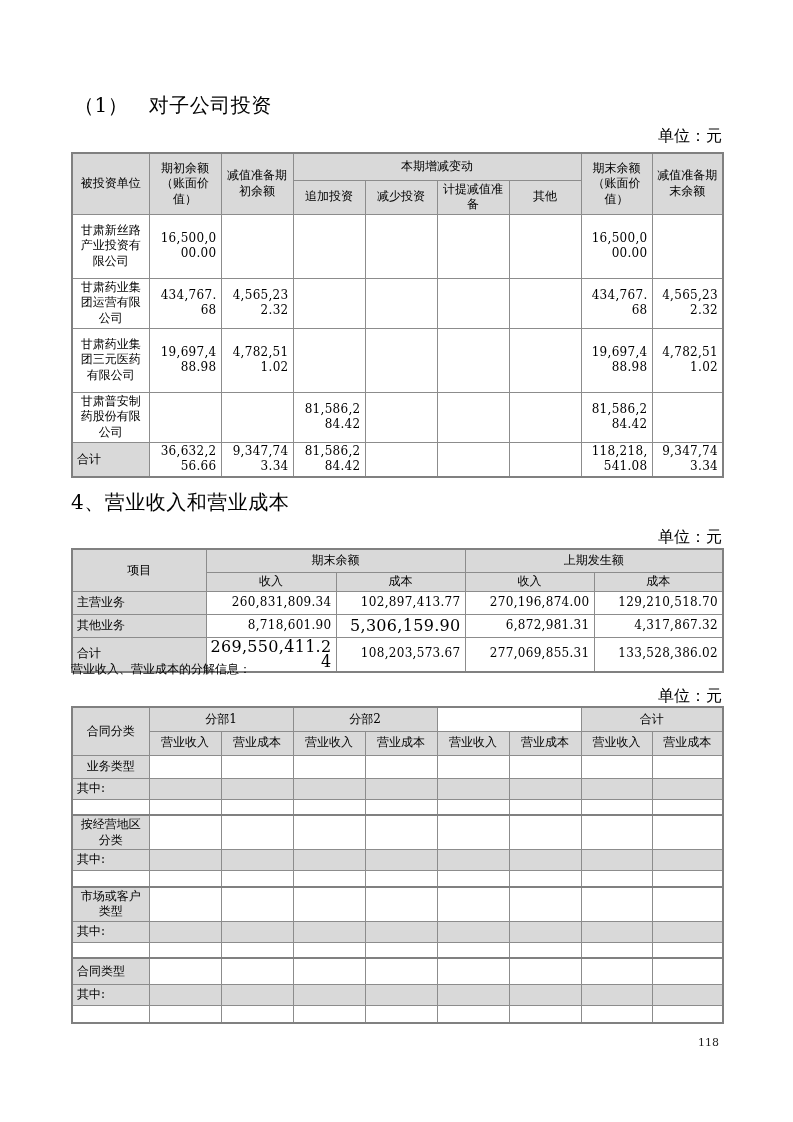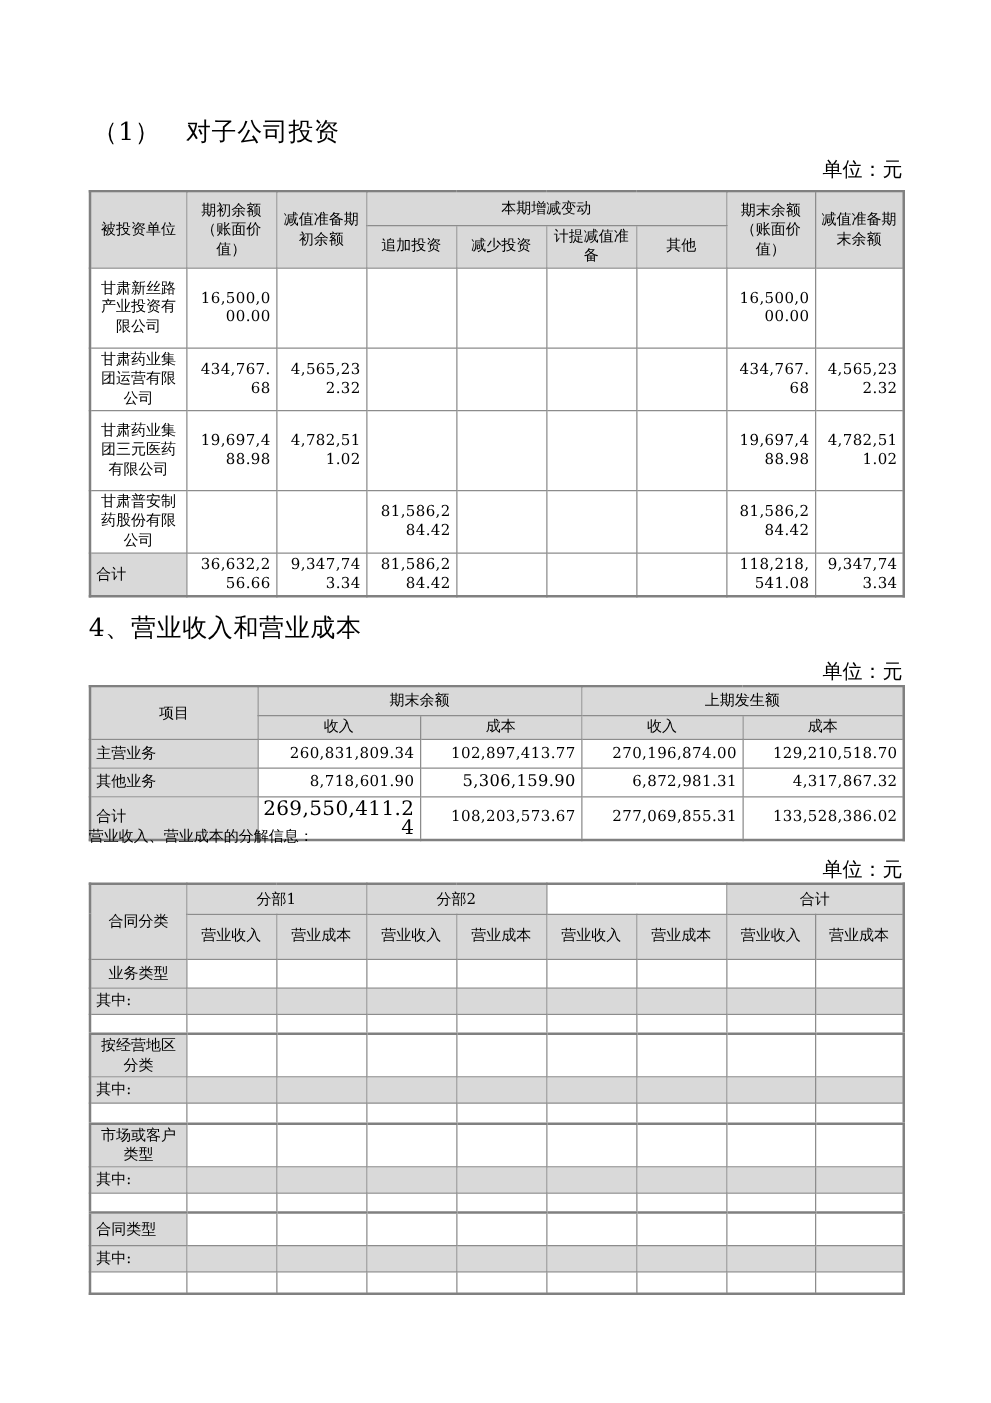--- a/index.html
+++ b/index.html
@@ -184,21 +184,21 @@
     <tr style="height:23px">
       <td class="g lbl">主营业务</td>
       <td class="num" style="font-size:12px">260,831,809.34</td>
       <td class="num" style="font-size:12px">102,897,413.77</td>
       <td class="num" style="font-size:12px">270,196,874.00</td>
       <td class="num" style="font-size:12px">129,210,518.70</td>
     </tr>
     <tr style="height:23px">
       <td class="g lbl">其他业务</td>
       <td class="num" style="font-size:12px">8,718,601.90</td>
-      <td class="num" style="font-size:13px">5,306,159.90</td>
+      <td class="num" style="font-size:16px">5,306,159.90</td>
       <td class="num" style="font-size:12px">6,872,981.31</td>
       <td class="num" style="font-size:12px">4,317,867.32</td>
     </tr>
     <tr style="height:23px">
       <td class="g lbl">合计</td>
       <td class="num" style="font-size:16px">269,550,411.24</td>
       <td class="num" style="font-size:12px">108,203,573.67</td>
       <td class="num" style="font-size:12px">277,069,855.31</td>
       <td class="num" style="font-size:12px">133,528,386.02</td>
     </tr>
@@ -222,21 +222,21 @@
         <col style="width:71px">
     </colgroup>
     <tbody>
         <tr style="height:24px">
       <td class="g c" rowspan="2">合同分类</td>
       <td class="g c" colspan="2">分部1</td>
       <td class="g c" colspan="2">分部2</td>
       <td class="blankhead c" colspan="2"></td>
       <td class="g c" colspan="2">合计</td>
     </tr>
-    <tr style="height:36px">
+    <tr style="height:24px">
       <td class="g c">营业收入</td>
       <td class="g c">营业成本</td>
       <td class="g c">营业收入</td>
       <td class="g c">营业成本</td>
       <td class="g c">营业收入</td>
       <td class="g c">营业成本</td>
       <td class="g c">营业收入</td>
       <td class="g c">营业成本</td>
     </tr>
     <tr style="height:23px">
@@ -367,14 +367,15 @@
           <td></td>
           <td></td>
           <td></td>
           <td></td>
           <td></td>
           <td></td>
     </tr>
   </tbody>
     </table>
 
+  <div class="pagenum" style="top:1036px">118</div>
 
 </div>
 
 </body></html>

